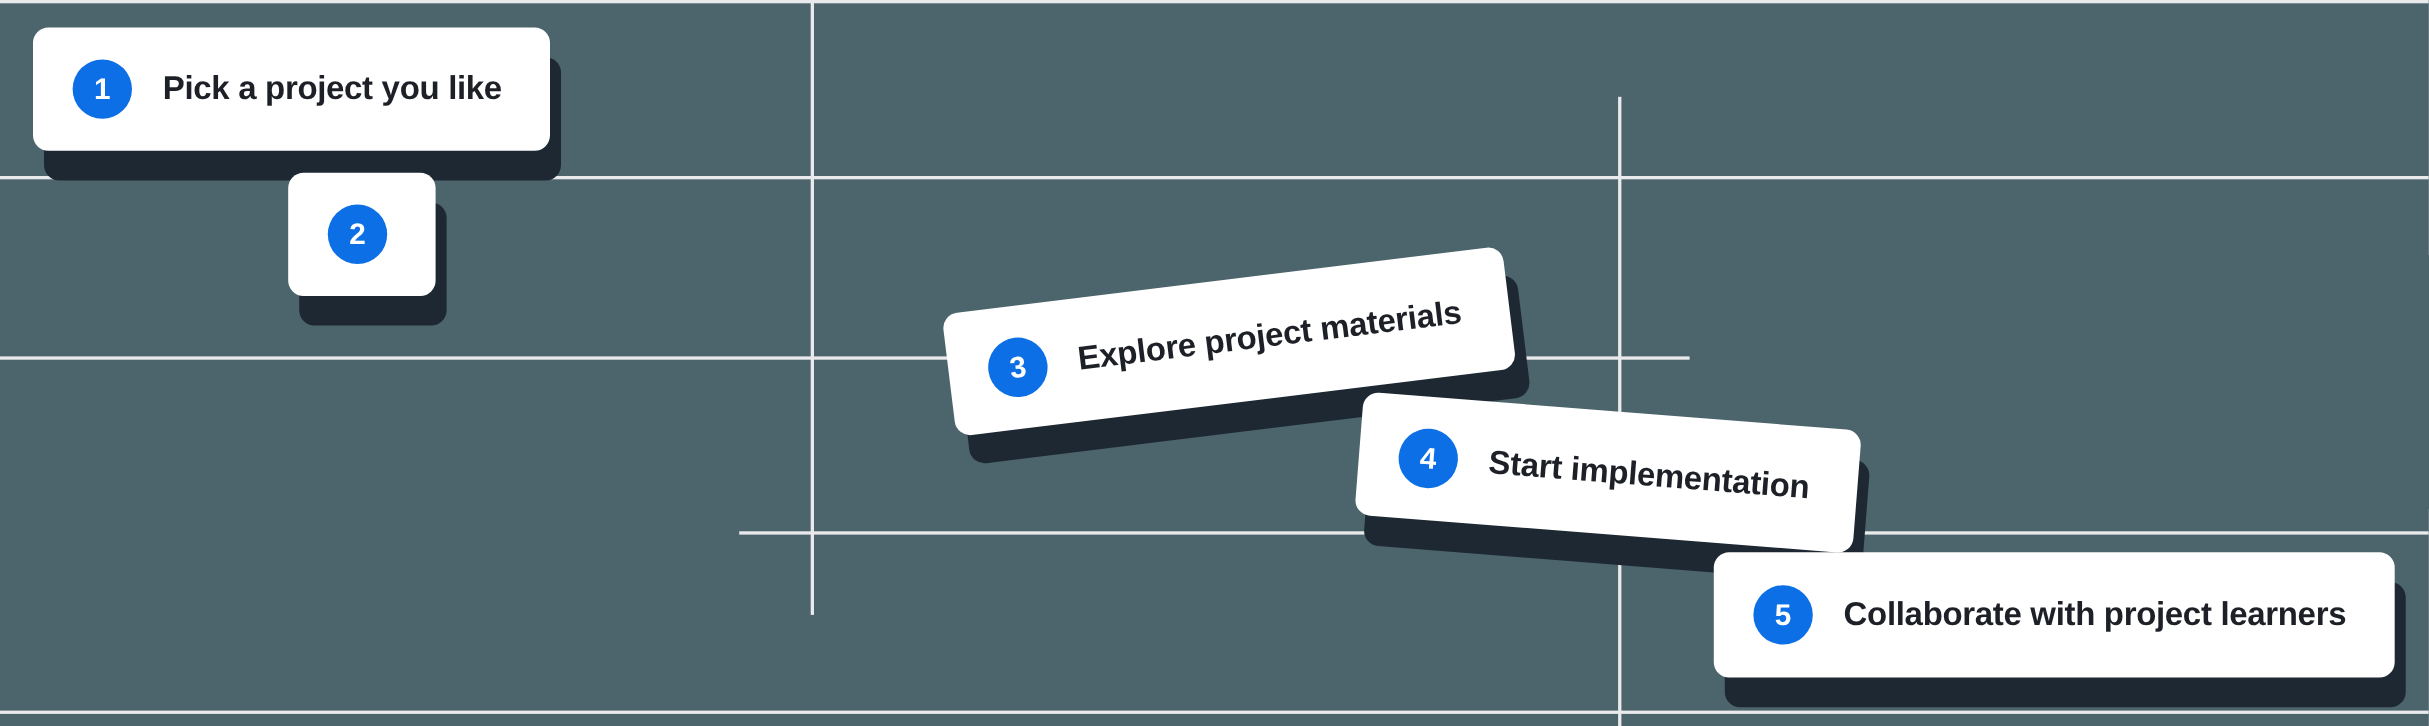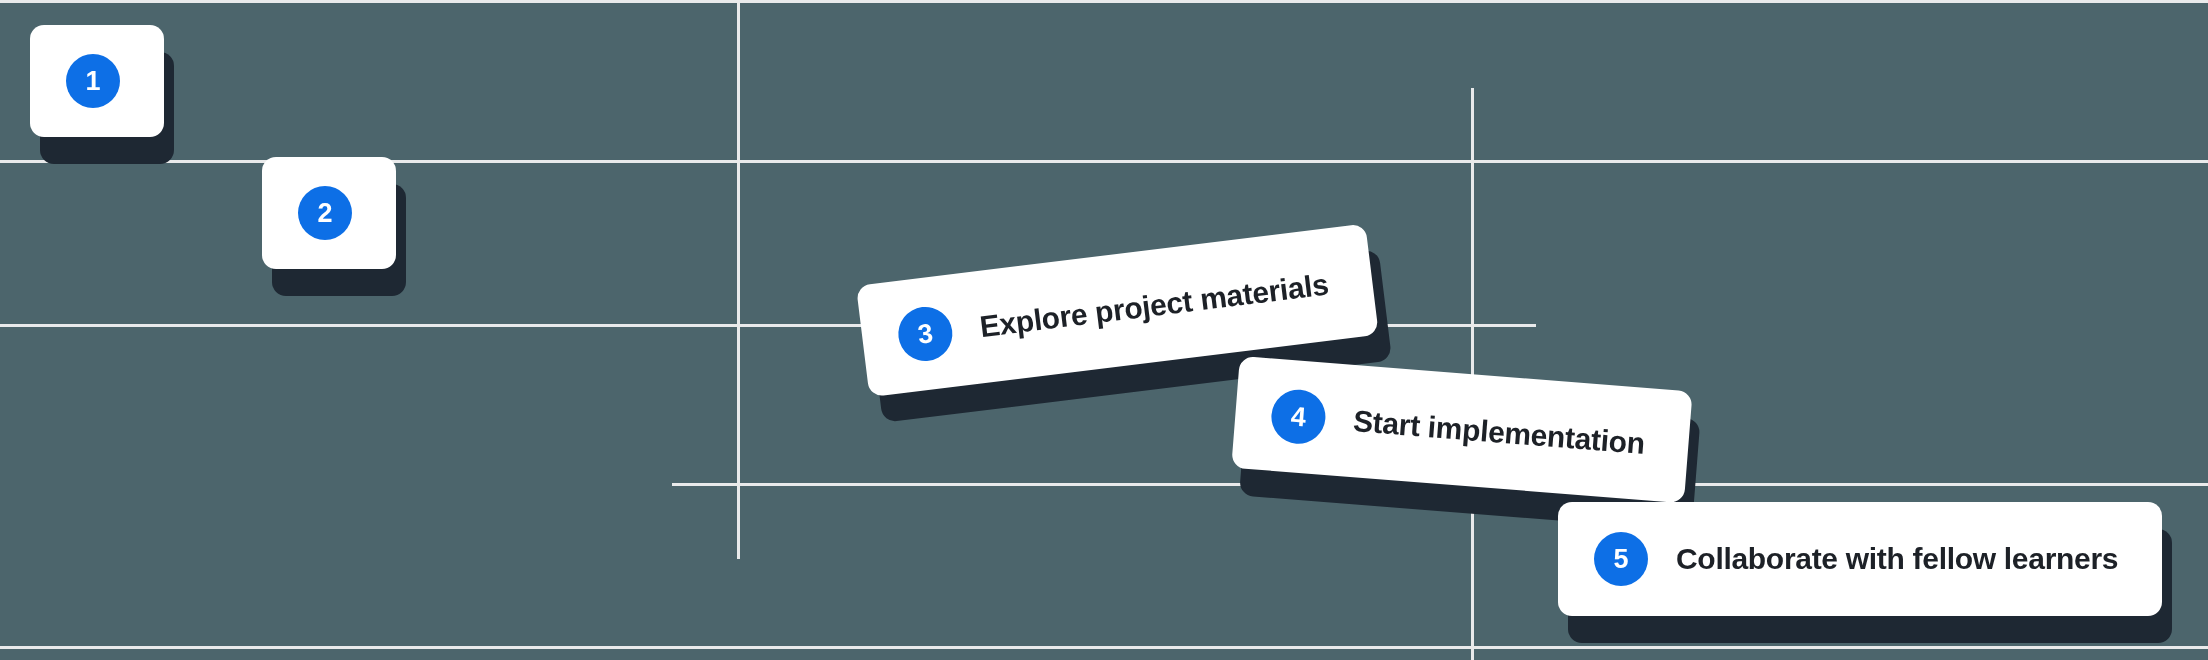--- a/index.html
+++ b/index.html
@@ -72,34 +72,35 @@
   <div class="gline gl-top"></div>
   <div class="gline gl-h1"></div>
   <div class="gline gl-h2"></div>
   <div class="gline gl-h3"></div>
   <div class="gline gl-h4"></div>
   <div class="gline gl-v1"></div>
   <div class="gline gl-v2"></div>
 
   <div class="card card-1">
     <div class="badge">1</div>
+    <div class="label">Pick a project you like</div>
   </div>
 
   <div class="card card-2">
     <div class="badge">2</div>
   </div>
 
   <div class="card card-3">
     <div class="badge">3</div>
     <div class="label">Explore project materials</div>
   </div>
 
   <div class="card card-4">
     <div class="badge">4</div>
     <div class="label">Start implementation</div>
   </div>
 
   <div class="card card-5">
     <div class="badge">5</div>
-    <div class="label">Collaborate with fellow learners</div>
+    <div class="label">Collaborate with project learners</div>
   </div>
 
 </div>
 
 </body></html>

